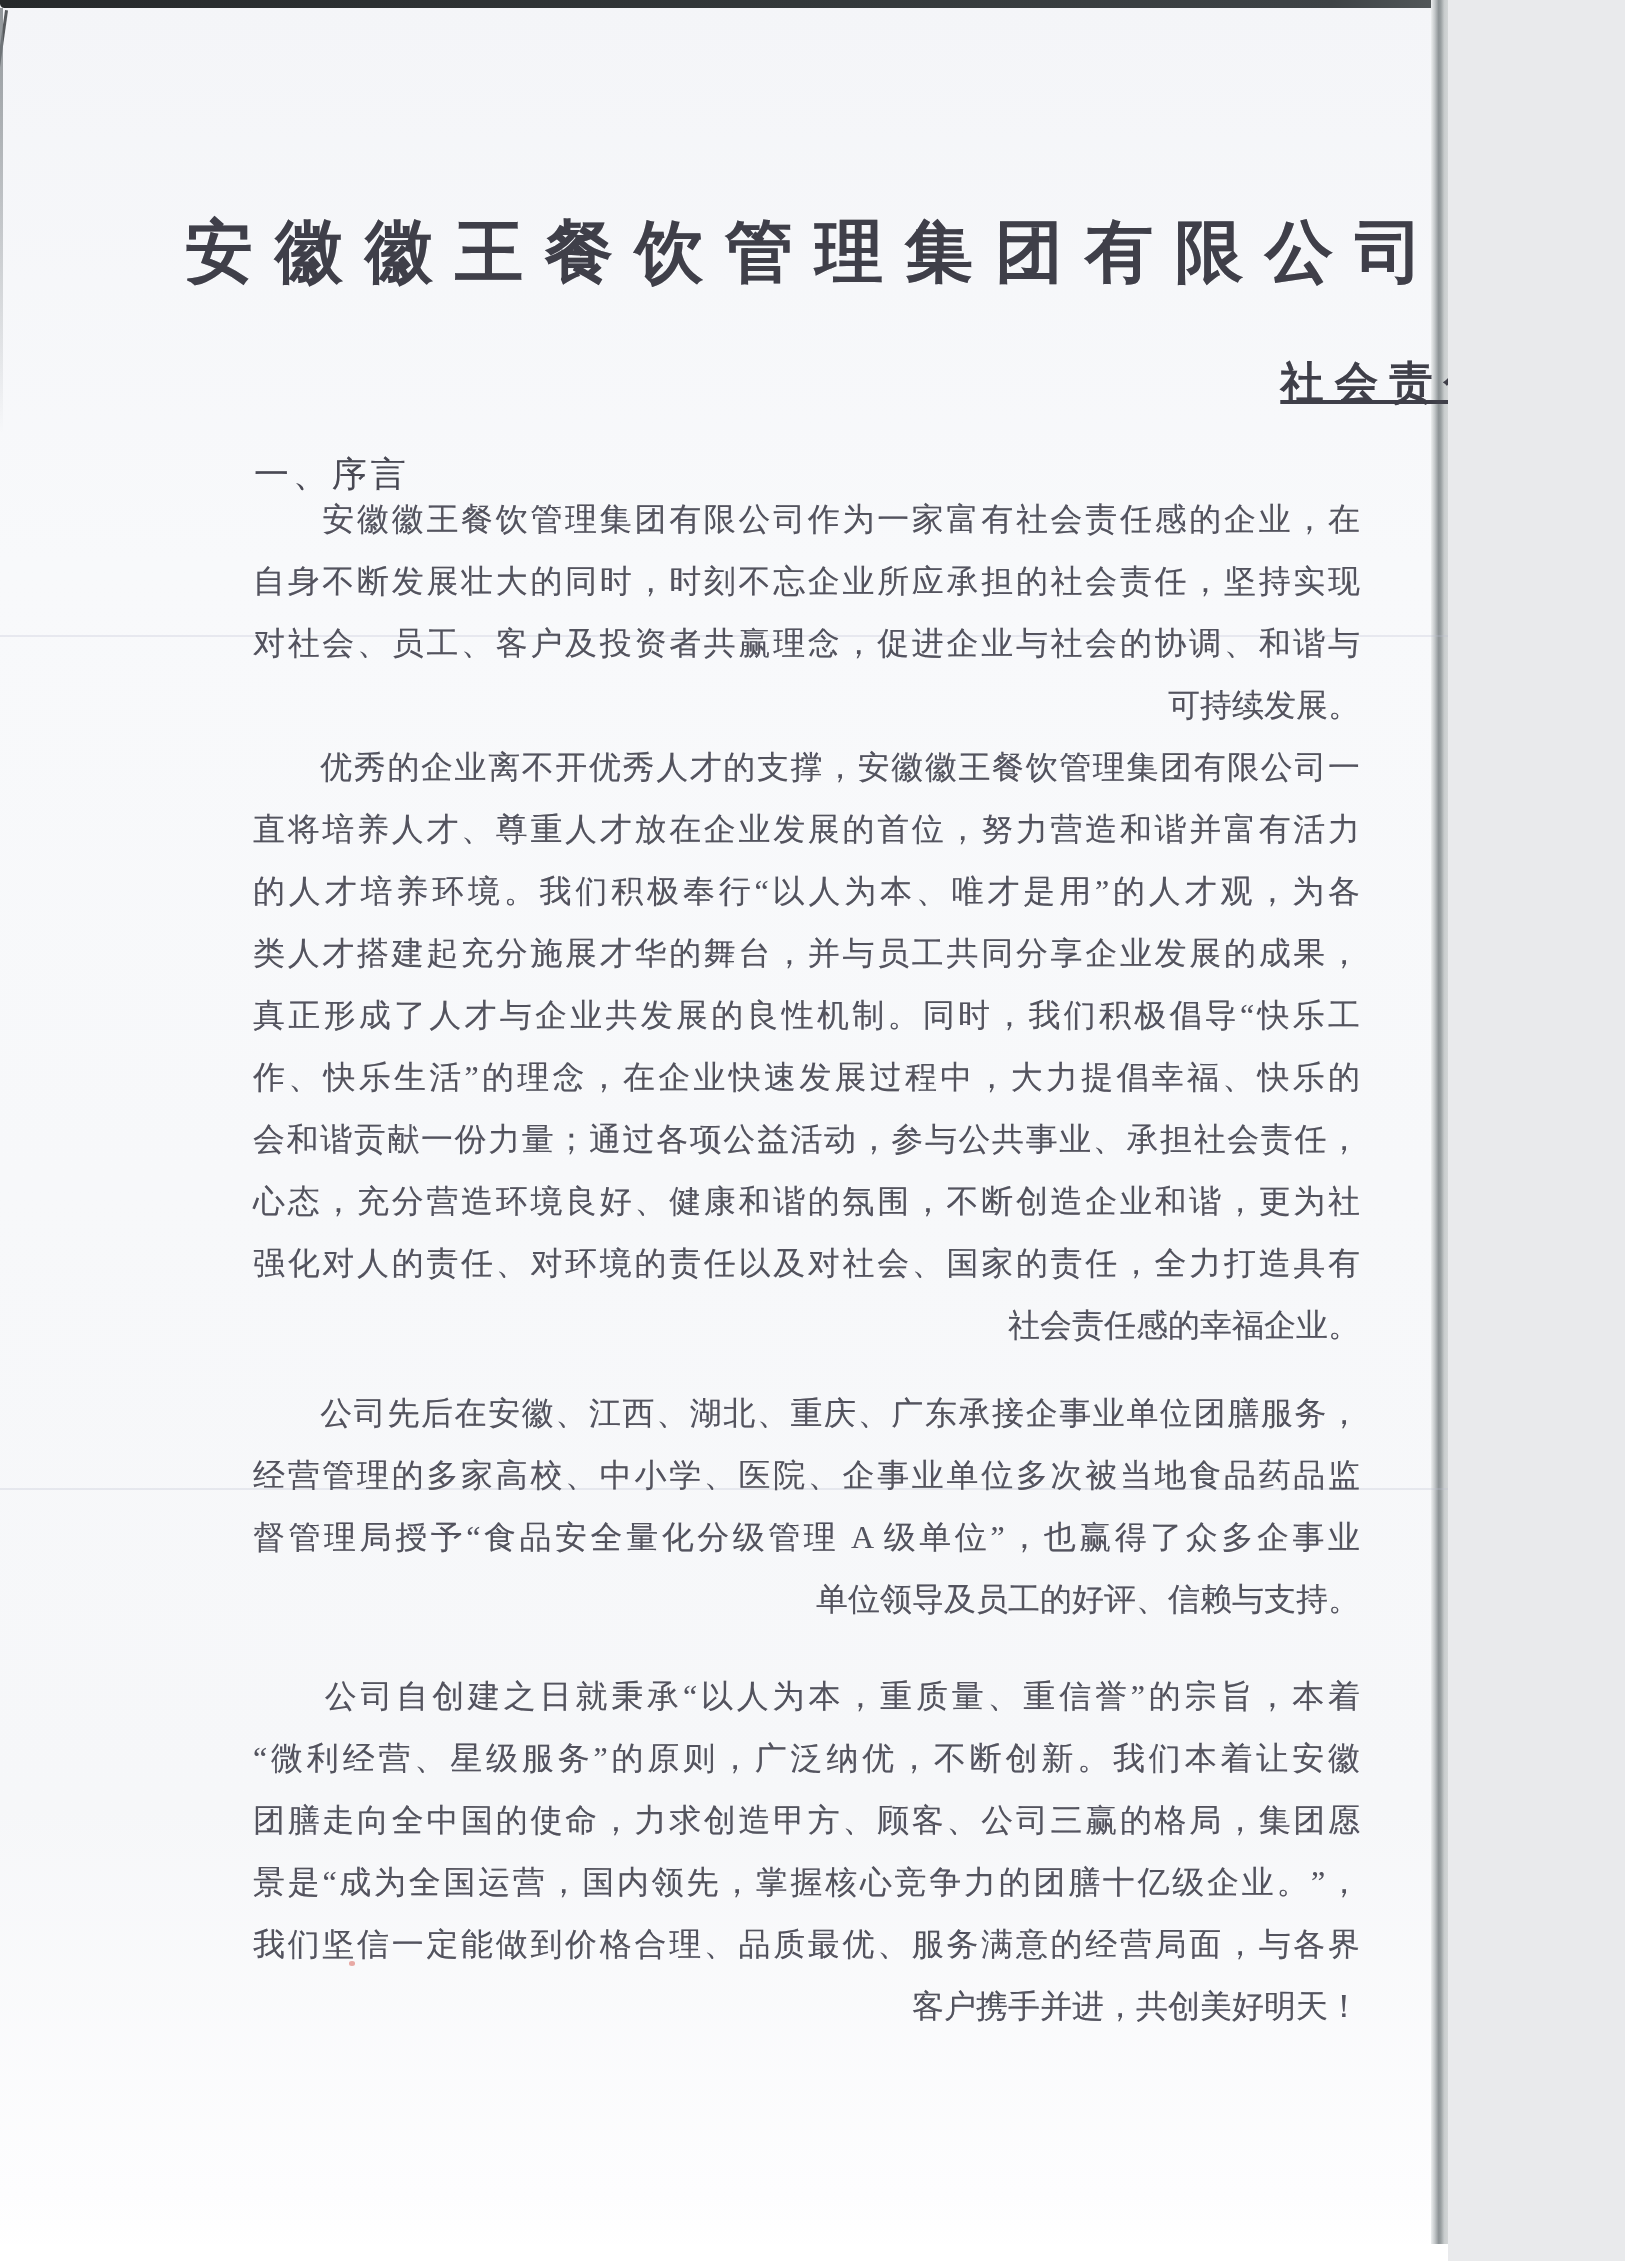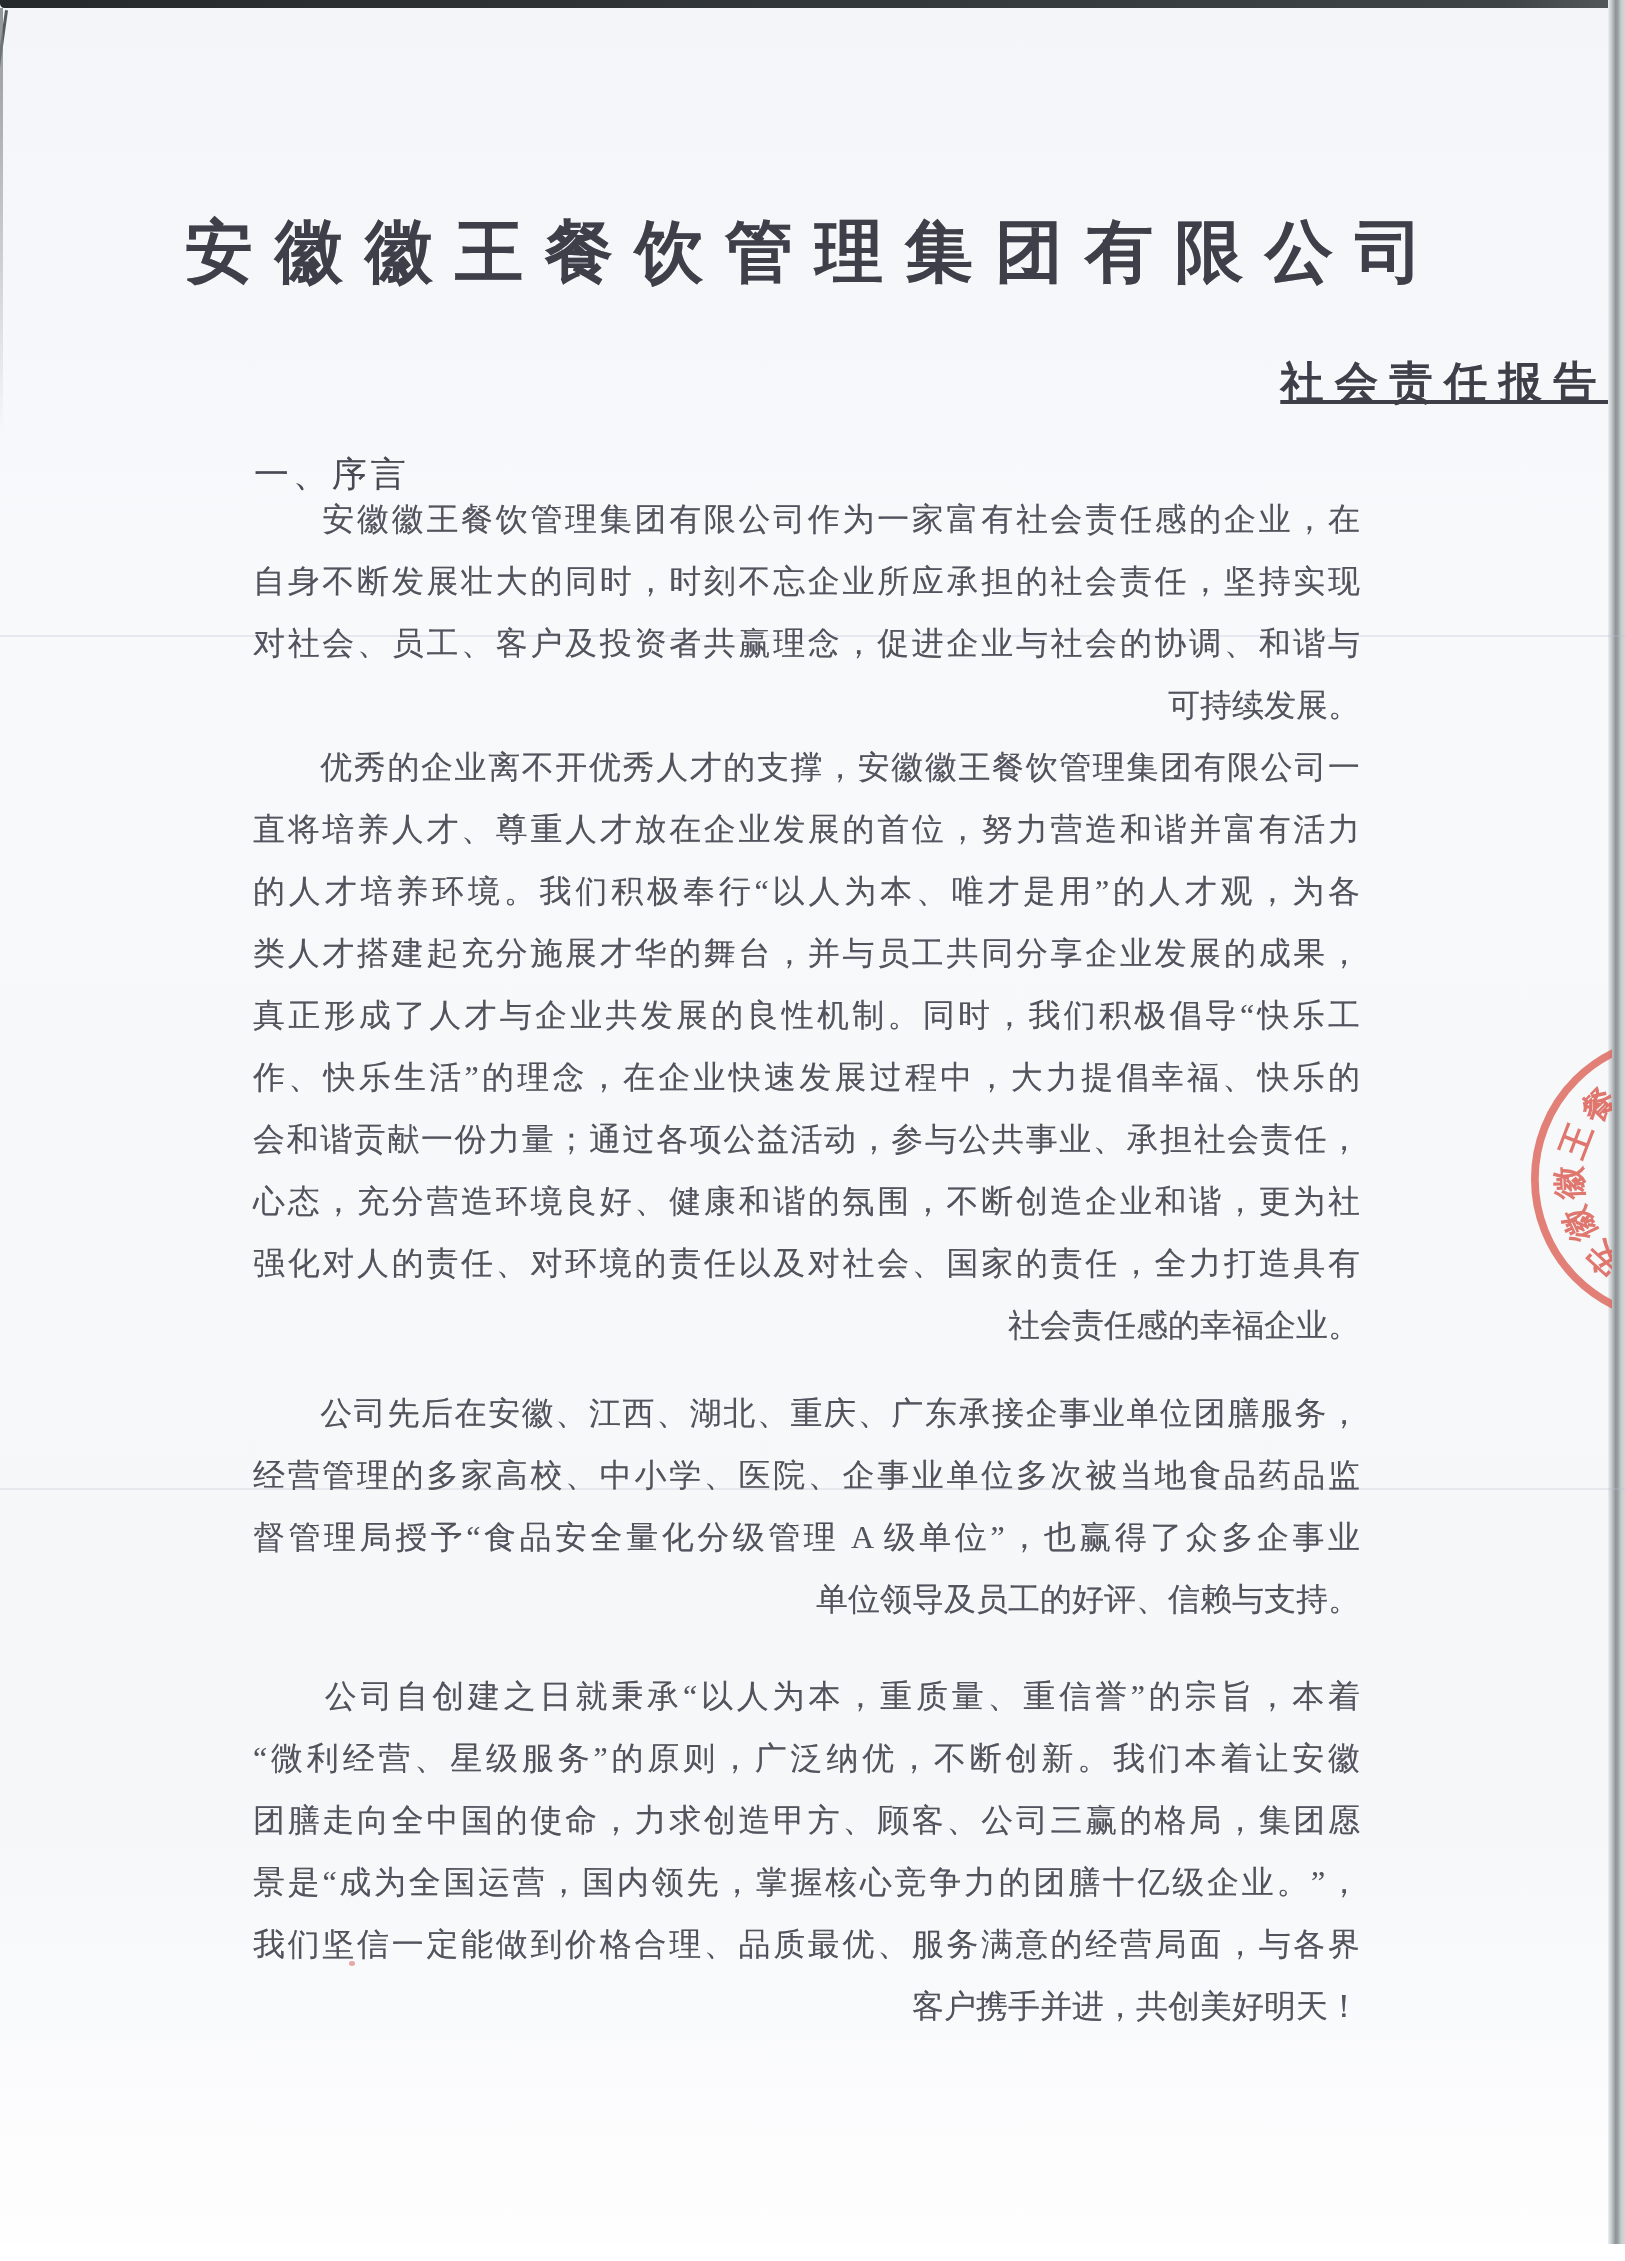--- a/index.html
+++ b/index.html
@@ -2,21 +2,21 @@
 <html style="font-size:10.3px"><head>
 <meta charset="utf-8">
 <style>
   html,body{margin:0;padding:0;}
   body{
     width:1625px;height:2261px;
     font-family:"Liberation Serif", serif;
     background:#e9eaec;
   }
   .page{
-    position:relative;width:1625px;height:2261px;overflow:hidden;
+    position:relative;width:1448px;height:2261px;overflow:hidden;
     background:linear-gradient(180deg,#f4f5f8 0%,#f8f9fb 25%,#f6f7f9 80%,#fdfdfe 97%,#ffffff 100%);
   }
   
   .scan-top-bar{
     position:absolute;left:0;top:0;width:100%;height:8.4px;
     background:linear-gradient(90deg,#26292b 0%,#33383a 55%,#3e4346 92%,#555a5c 100%);
     border-radius:0 0 4.5px 4.5px;
   }
   .corner-sliver{
     position:absolute;left:0.6px;top:10.3px;width:3.2px;height:58px;

